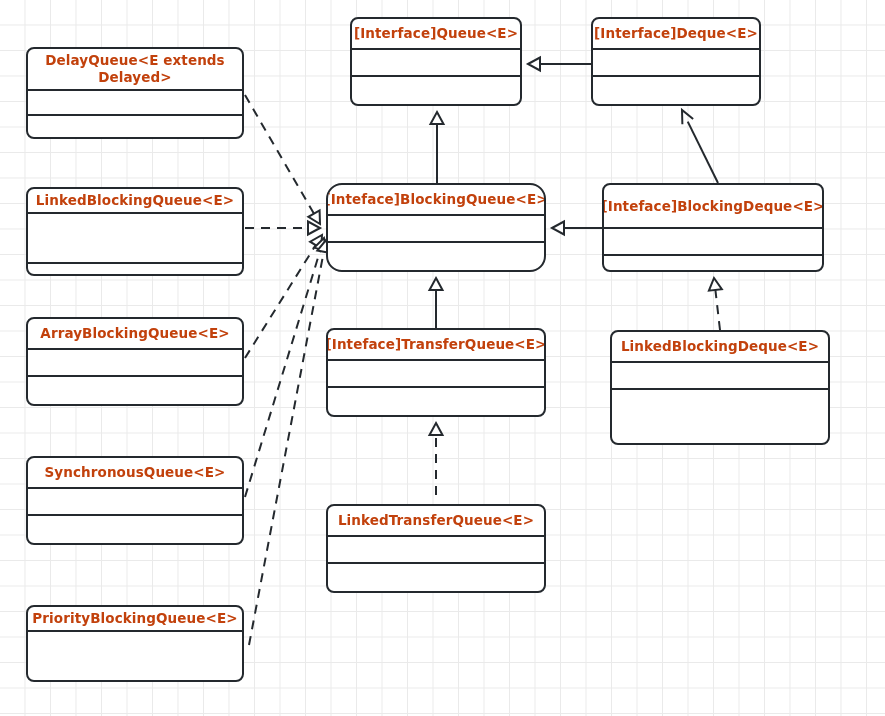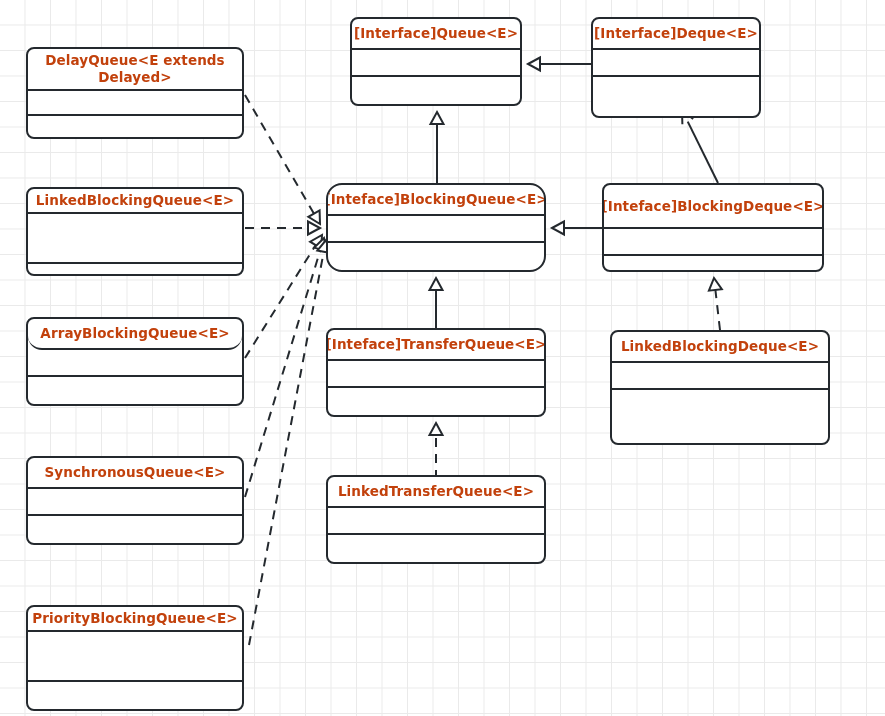--- a/index.html
+++ b/index.html
@@ -125,40 +125,40 @@
         <div class="uml-title" style="height: 42px;">DelayQueue&lt;E extends Delayed&gt;</div>
         <div class="uml-attrs" style="height: 25px;"></div>
         <div class="uml-ops"></div>
       </div>
       <div class="uml-box" style="left: 26px; top: 187px; width: 218px; height: 89px; gap: 48px;">
         <div class="uml-title" style="height: 31px;">LinkedBlockingQueue&lt;E&gt;</div>
         <div class="uml-attrs" style="height: 27px;"></div>
         <div class="uml-ops"></div>
       </div>
       <div class="uml-box" style="left: 26px; top: 317px; width: 218px; height: 89px;">
-        <div class="uml-title" style="height: 31px; border-radius: 14px;">ArrayBlockingQueue&lt;E&gt;</div>
+        <div class="uml-title" style="height: 31px;">ArrayBlockingQueue&lt;E&gt;</div>
         <div class="uml-attrs" style="height: 27px;"></div>
         <div class="uml-ops"></div>
       </div>
       <div class="uml-box" style="left: 26px; top: 456px; width: 218px; height: 89px;">
         <div class="uml-title" style="height: 31px;">SynchronousQueue&lt;E&gt;</div>
         <div class="uml-attrs" style="height: 27px;"></div>
         <div class="uml-ops"></div>
       </div>
-      <div class="uml-box" style="left: 26px; top: 605px; width: 218px; height: 106px; gap: 48px;">
+      <div class="uml-box" style="left: 26px; top: 605px; width: 218px; height: 77px; gap: 48px;">
         <div class="uml-title" style="height: 31px;">PriorityBlockingQueue&lt;E&gt;</div>
         <div class="uml-attrs" style="height: 27px;"></div>
         <div class="uml-ops"></div>
       </div>
       <div class="uml-box" style="left: 350px; top: 17px; width: 172px; height: 89px;">
         <div class="uml-title" style="height: 31px;">[Interface]Queue&lt;E&gt;</div>
         <div class="uml-attrs" style="height: 27px;"></div>
         <div class="uml-ops"></div>
       </div>
-      <div class="uml-box" style="left: 591px; top: 17px; width: 170px; height: 101px;">
+      <div class="uml-box" style="left: 591px; top: 17px; width: 170px; height: 89px;">
         <div class="uml-title" style="height: 31px;">[Interface]Deque&lt;E&gt;</div>
         <div class="uml-attrs" style="height: 27px;"></div>
         <div class="uml-ops"></div>
       </div>
       <div class="uml-box" style="left: 326px; top: 183px; width: 220px; height: 89px; border-radius: 16px;">
         <div class="uml-title" style="height: 31px;">[Inteface]BlockingQueue&lt;E&gt;</div>
         <div class="uml-attrs" style="height: 27px;"></div>
         <div class="uml-ops"></div>
       </div>
       <div class="uml-box" style="left: 602px; top: 183px; width: 222px; height: 89px;">
@@ -169,19 +169,19 @@
       <div class="uml-box" style="left: 326px; top: 328px; width: 220px; height: 89px;">
         <div class="uml-title" style="height: 31px;">[Inteface]TransferQueue&lt;E&gt;</div>
         <div class="uml-attrs" style="height: 27px;"></div>
         <div class="uml-ops"></div>
       </div>
       <div class="uml-box" style="left: 610px; top: 330px; width: 220px; height: 115px;">
         <div class="uml-title" style="height: 31px;">LinkedBlockingDeque&lt;E&gt;</div>
         <div class="uml-attrs" style="height: 27px;"></div>
         <div class="uml-ops"></div>
       </div>
-      <div class="uml-box" style="left: 326px; top: 475px; width: 220px; height: 89px;">
+      <div class="uml-box" style="left: 326px; top: 504px; width: 220px; height: 89px;">
         <div class="uml-title" style="height: 31px;">LinkedTransferQueue&lt;E&gt;</div>
         <div class="uml-attrs" style="height: 27px;"></div>
         <div class="uml-ops"></div>
       </div>
     </div>
 </div>
 
 </body></html>

